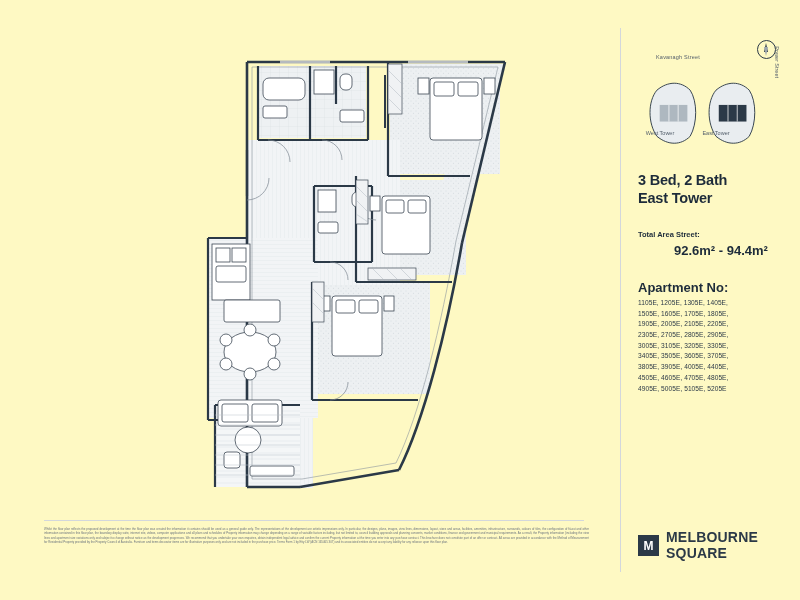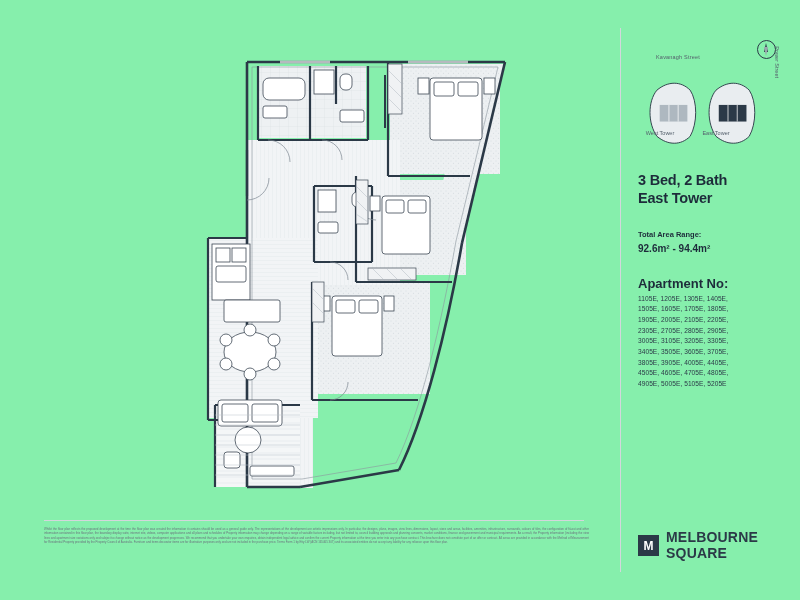--- a/index.html
+++ b/index.html
@@ -11,21 +11,21 @@
     width: 800px;
     height: 600px;
     font-family: "Liberation Sans", sans-serif;
     color: #1d2b3a;
     overflow: hidden;
     position: relative;
   }
   .page {
     position: absolute;
     inset: 0;
-    background: #86efac;
+    background: #fef9c3;
   }
 
   
   .plan-area {
     position: absolute;
     left: 0; top: 0;
     width: 620px; height: 600px;
   }
   .plan-svg { display: block; }
 
@@ -110,24 +110,25 @@
     color: #1d2b3a;
   }
   .section-label {
     margin-top: 22px;
     font-size: 7.5px;
     font-weight: bold;
     line-height: 1.5;
     color: #1d2b3a;
   }
   .section-value {
-    font-size: 10px;
+    font-size: 13px;
     font-weight: bold;
     line-height: 1.5;
     color: #1d2b3a;
+    margin-left: 36px;
   }
   .apt-label {
     margin-top: 20px;
     font-size: 13px;
     font-weight: bold;
     color: #1d2b3a;
   }
   .apt-list {
     margin-top: 3px;
     font-size: 6.6px;
@@ -401,21 +402,21 @@
 
       <div class="tower-label lbl-west">West Tower</div>
       <div class="tower-label lbl-east">East Tower</div>
     </div>
 
     <div class="title">
       <div>3 Bed, 2 Bath</div>
       <div>East Tower</div>
     </div>
 
-    <div class="section-label">Total Area Range:</div>
+    <div class="section-label">Total Area Street:</div>
     <div class="section-value">92.6m² - 94.4m²</div>
 
     <div class="apt-label">Apartment No:</div>
     <div class="apt-list">
       <div>1105E, 1205E, 1305E, 1405E,</div>
       <div>1505E, 1605E, 1705E, 1805E,</div>
       <div>1905E, 2005E, 2105E, 2205E,</div>
       <div>2305E, 2705E, 2805E, 2905E,</div>
       <div>3005E, 3105E, 3205E, 3305E,</div>
       <div>3405E, 3505E, 3605E, 3705E,</div>

